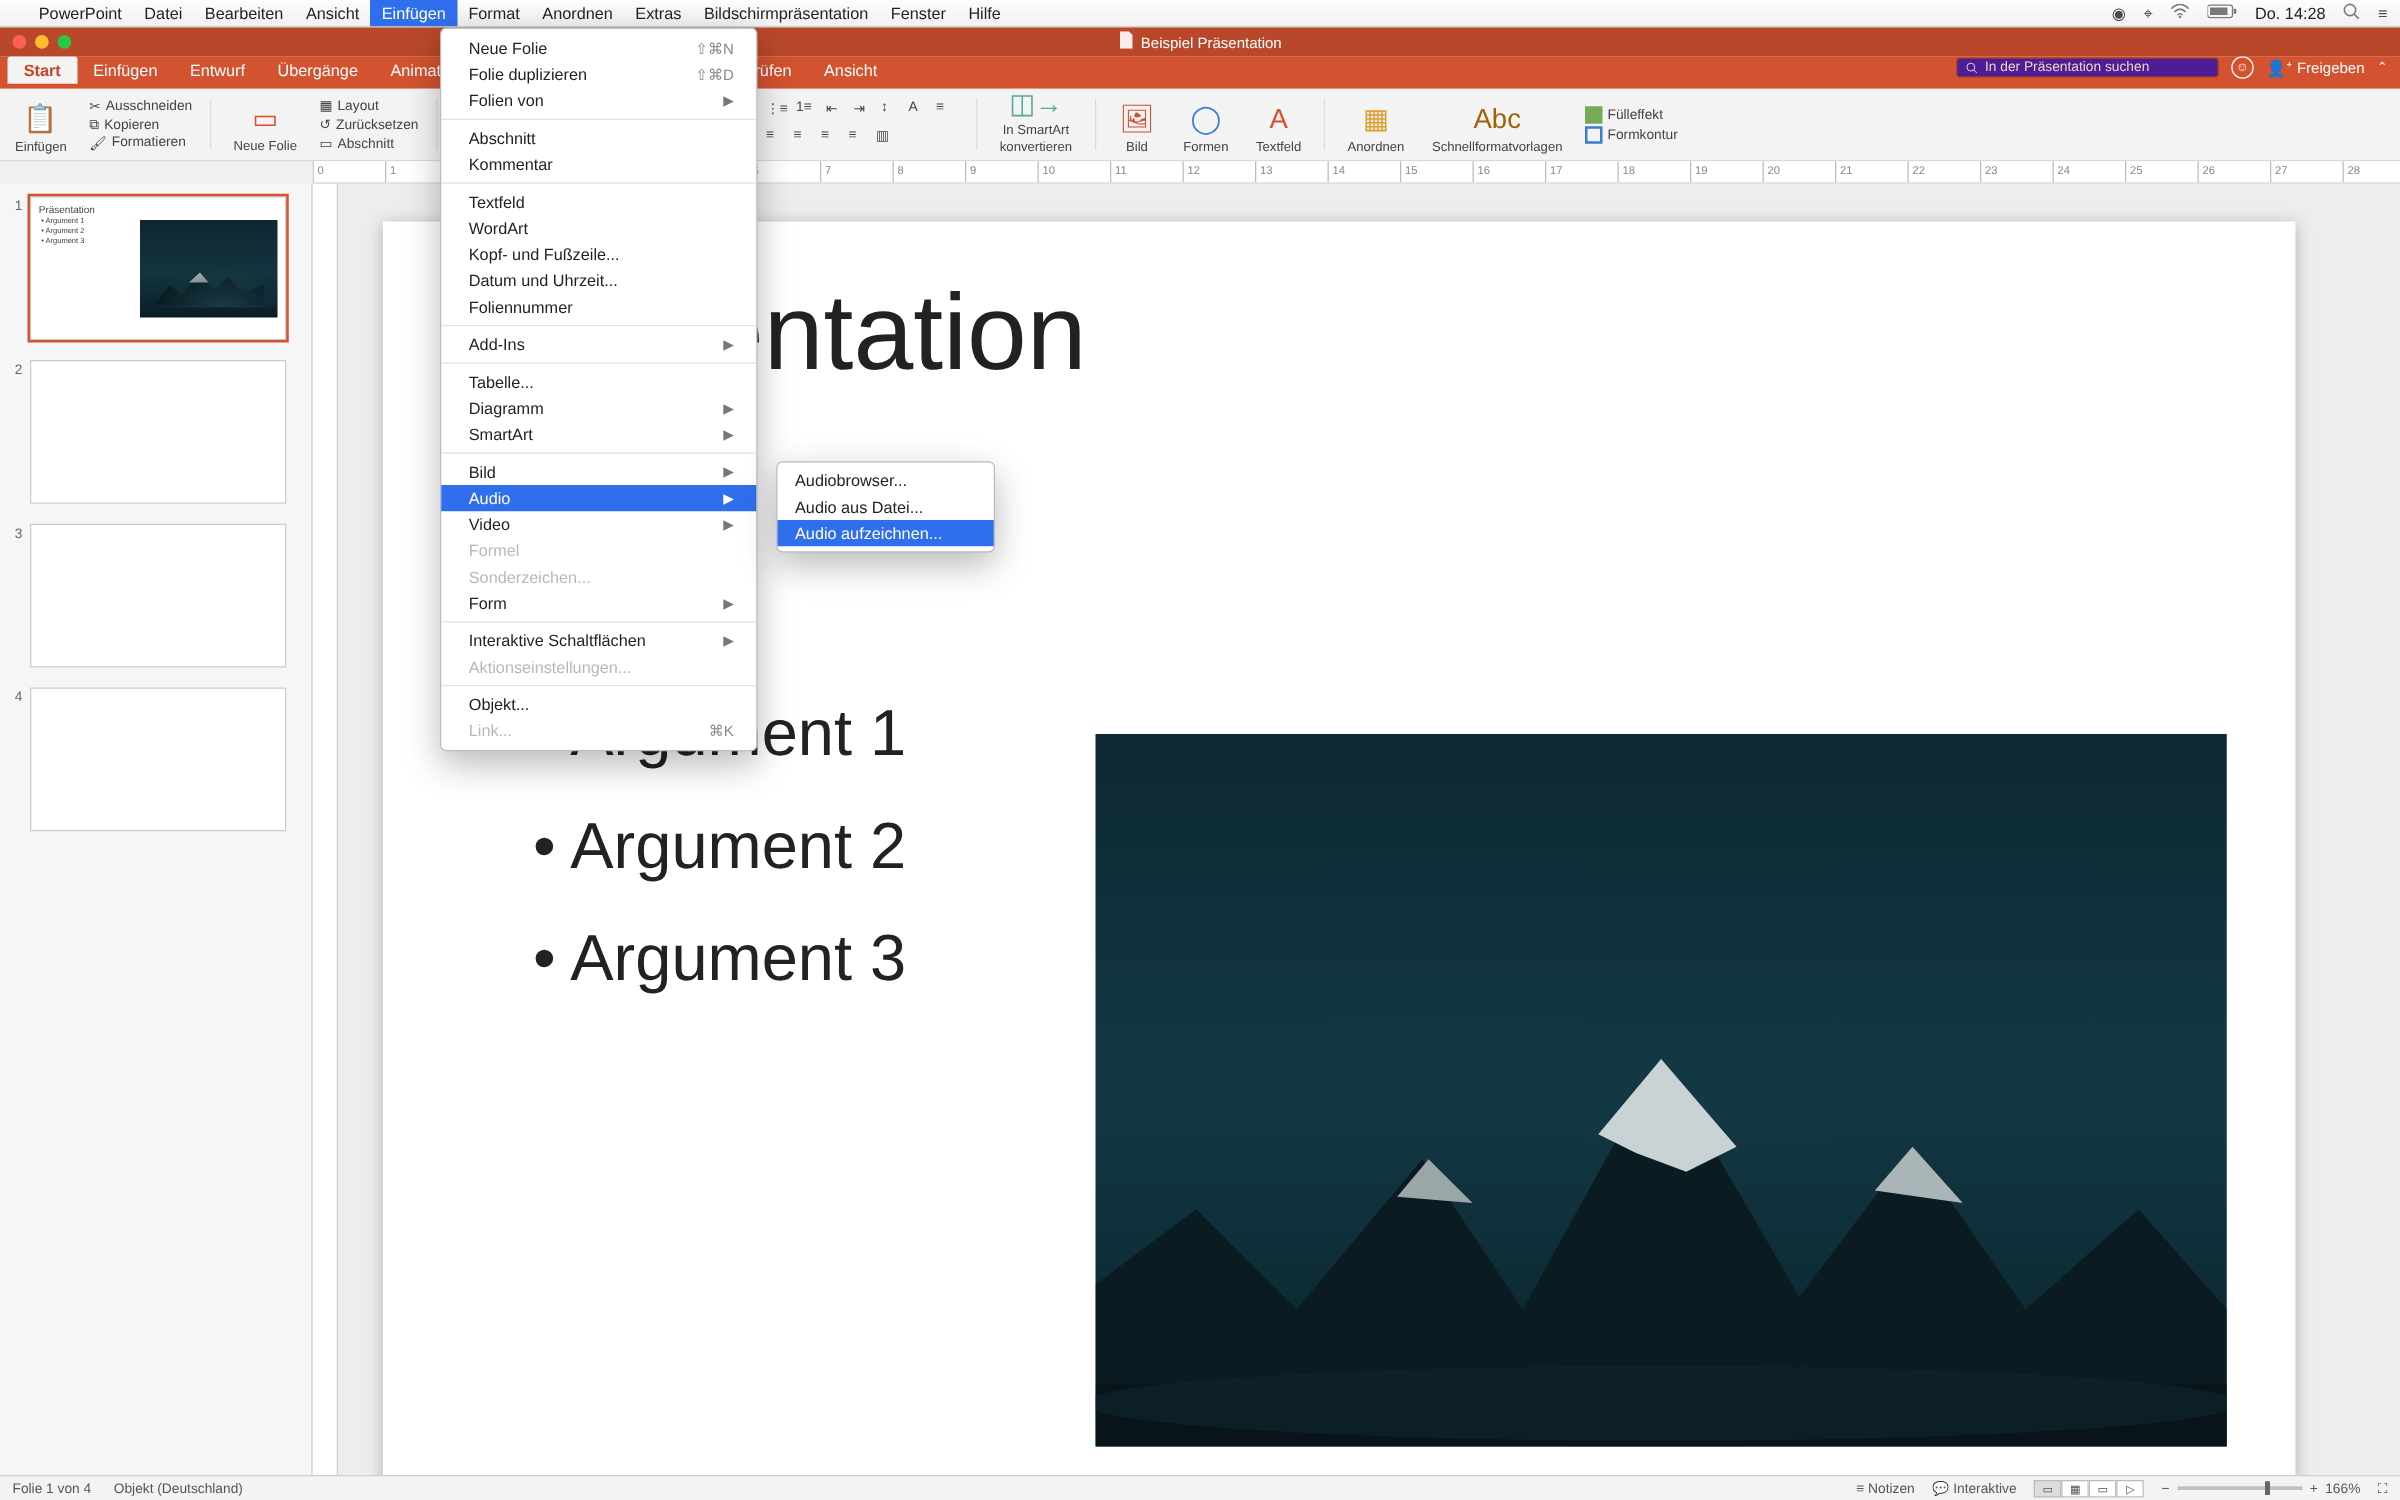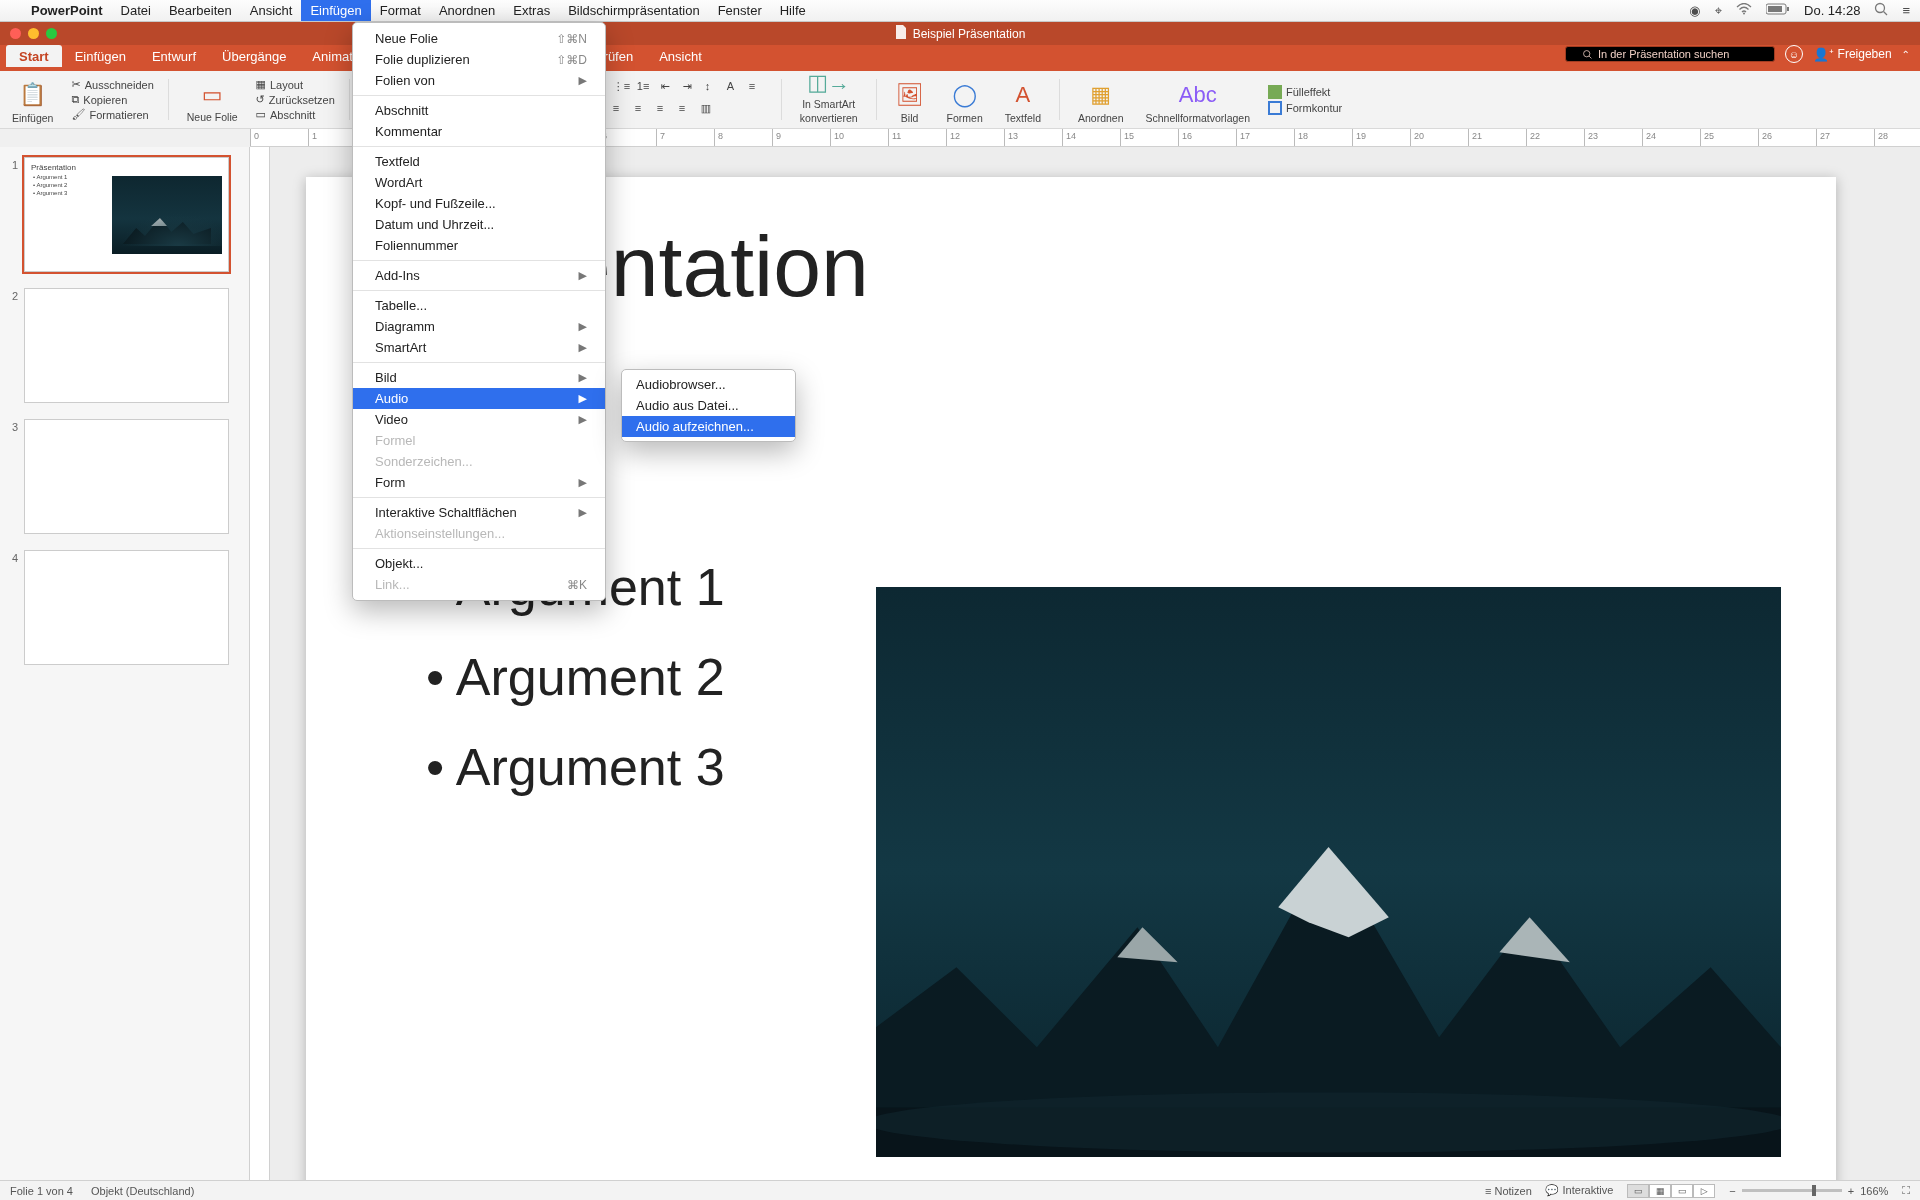--- a/index.html
+++ b/index.html
@@ -2,38 +2,38 @@
 <html><head>
 <meta charset="utf-8">
 <style>
 * { margin:0; padding:0; box-sizing:border-box; font-family:-apple-system,"Helvetica Neue",Arial,sans-serif; }
 body { width:1920px; height:1200px; background:#f0f0f0; overflow:hidden; font-size:13px; color:#222; position:relative; }
 
 
 .mac-menubar { height:22px; background:linear-gradient(#fdfdfd,#f1f1f1); border-bottom:1px solid #c8c8c8; display:flex; align-items:center; padding:0 10px; font-size:13px; }
 .mac-menubar .apple { font-size:15px; margin-right:12px; }
 .mac-menubar .m-item { padding:0 9px; height:100%; display:flex; align-items:center; }
-.mac-menubar .m-item.app { font-weight:700; }
+.mac-menubar .m-item.app { font-weight:400; }
 .mac-menubar .m-item.active { background:#2f6fed; color:#fff; }
 .mac-right { margin-left:auto; display:flex; align-items:center; gap:14px; font-size:13px; }
 .mac-right svg,.mac-right span.ic{opacity:.8}
 
 
 .titlebar { height:23px; background:#b9482a; display:flex; align-items:center; justify-content:center; color:#fff; font-size:12px; position:relative; }
 .titlebar .traffic { position:absolute; left:10px; display:flex; gap:7px; }
 .titlebar .traffic span{ width:11px; height:11px; border-radius:50%; display:block;}
 .tl-r{background:#ff5f57}.tl-y{background:#ffbd2e}.tl-g{background:#28c940}
 .titlebar .doc-icon{margin-right:6px;}
 
 
 .ribbon-tabs { height:26px; background:#d35230; display:flex; align-items:flex-start; padding-left:6px; gap:0; color:#fff; font-size:13px; }
 .ribbon-tabs .tab { padding:4px 13px 3px; border-top-left-radius:3px; border-top-right-radius:3px; cursor:default;}
 .ribbon-tabs .tab.active{ background:#f3f3f3; color:#c44423; font-weight:600;}
 .ribbon-right{ margin-left:auto; display:flex; align-items:center; gap:10px; padding-right:10px; font-size:12px;}
-.searchbox{ background:#000000; border:1px solid #a23d22; border-radius:3px; padding:1px 16px; display:flex; align-items:center; gap:5px; color:#f0d0c5; font-size:11px; width:210px;}
+.searchbox{ background:#4c1d95; border:1px solid #a23d22; border-radius:3px; padding:1px 6px; display:flex; align-items:center; gap:5px; color:#f0d0c5; font-size:11px; width:210px;}
 .share{display:flex;align-items:center;gap:4px;}
 .caret{font-size:10px;}
 
 
 .ribbon { height:58px; background:#f3f3f3; border-bottom:1px solid #d9d9d9; display:flex; align-items:stretch; padding:4px 8px; gap:14px; font-size:10.5px; color:#444;}
 .group{ display:flex; flex-direction:column; align-items:center; justify-content:flex-end; gap:2px; padding:0 4px;}
 .group .glyph{ width:30px; height:30px; display:flex; align-items:center; justify-content:center; font-size:22px; color:#d35230;}
 .group-stack{ display:flex; flex-direction:column; gap:2px; font-size:11px; color:#444;}
 .group-stack .row{display:flex; align-items:center; gap:4px;}
 .sep{ width:1px; background:#dcdcdc; margin:4px 0;}
@@ -269,21 +269,21 @@
   <div class="group">
       <div class="glyph">A</div>
       <span>Textfeld</span>
     </div>
   <div class="sep"></div>
   <div class="group">
       <div class="glyph" style="color:#e0a030;">▦</div>
       <span>Anordnen</span>
     </div>
   <div class="group">
-      <div class="glyph" style="color:#8b5cf6;">Abc</div>
+      <div class="glyph" style="color:#a16207;">Abc</div>
       <span>Schnellformatvorlagen</span>
     </div>
   <div class="group-stack" style="justify-content:center;">
     <div class="row">
         <span style="width:14px;height:14px;background:#7a5;"></span>
         <span>Fülleffekt</span>
       </div>
     <div class="row">
         <span style="width:14px;height:14px;border:2px solid #3a7bd5;"></span>
         <span>Formkontur</span>

